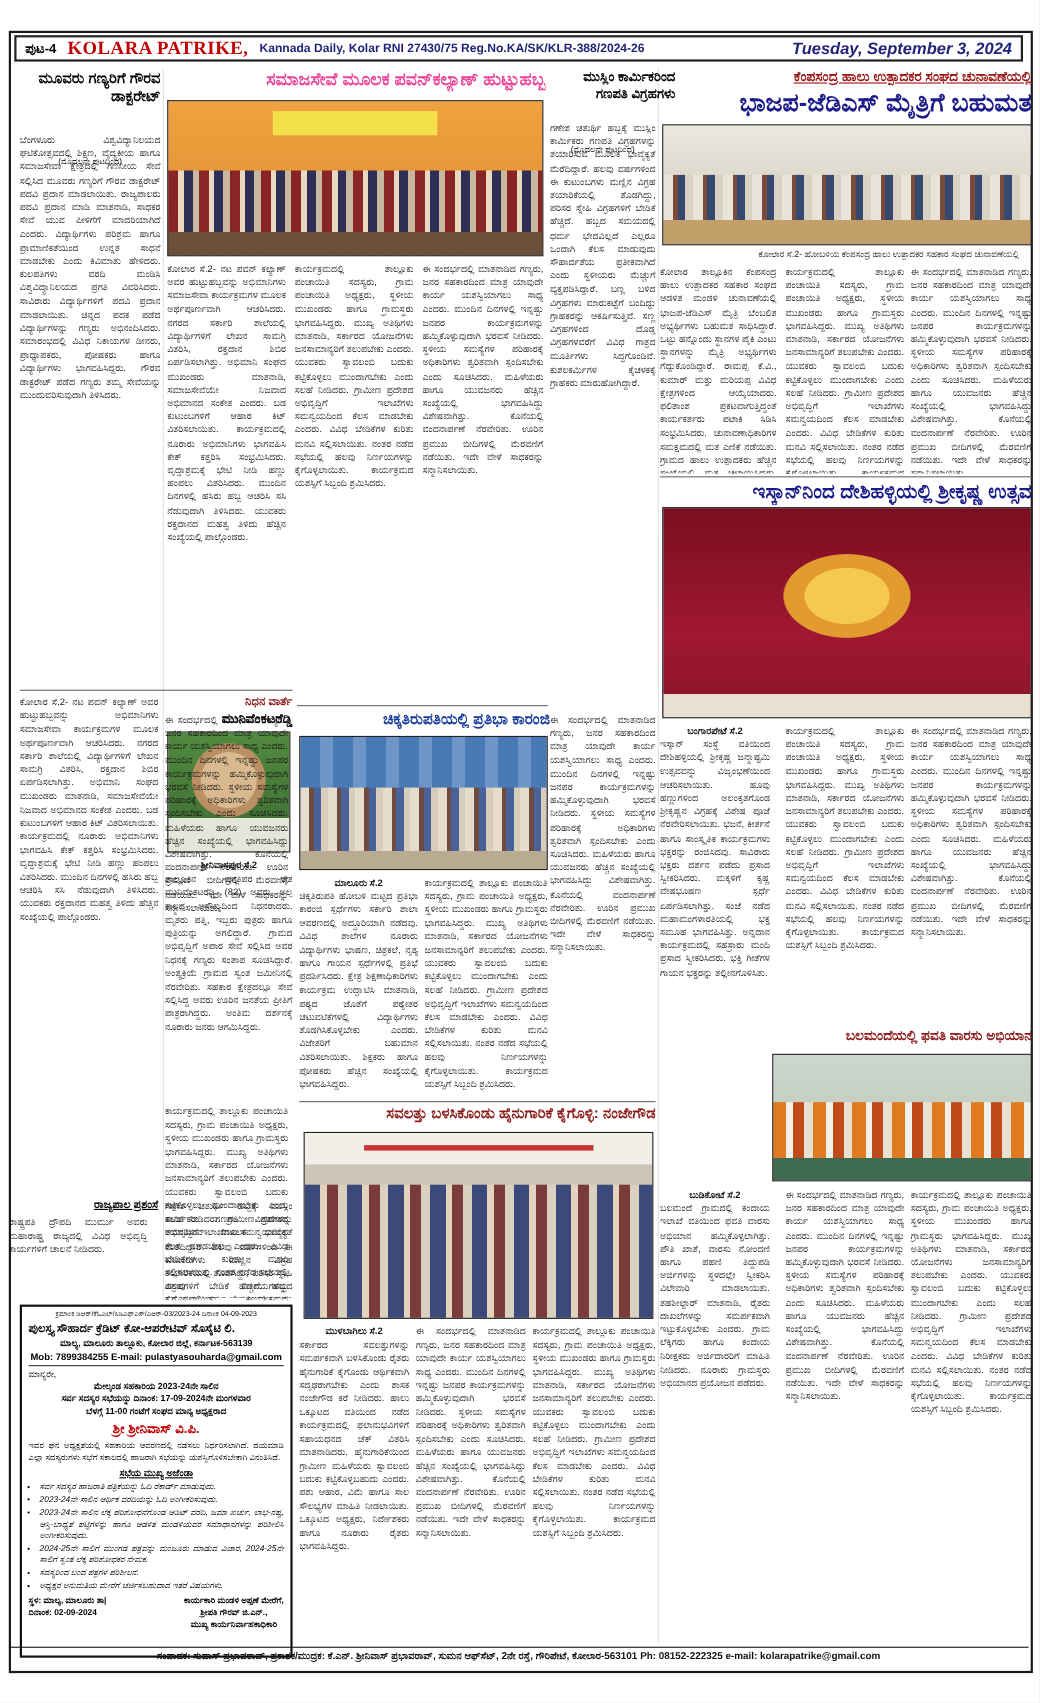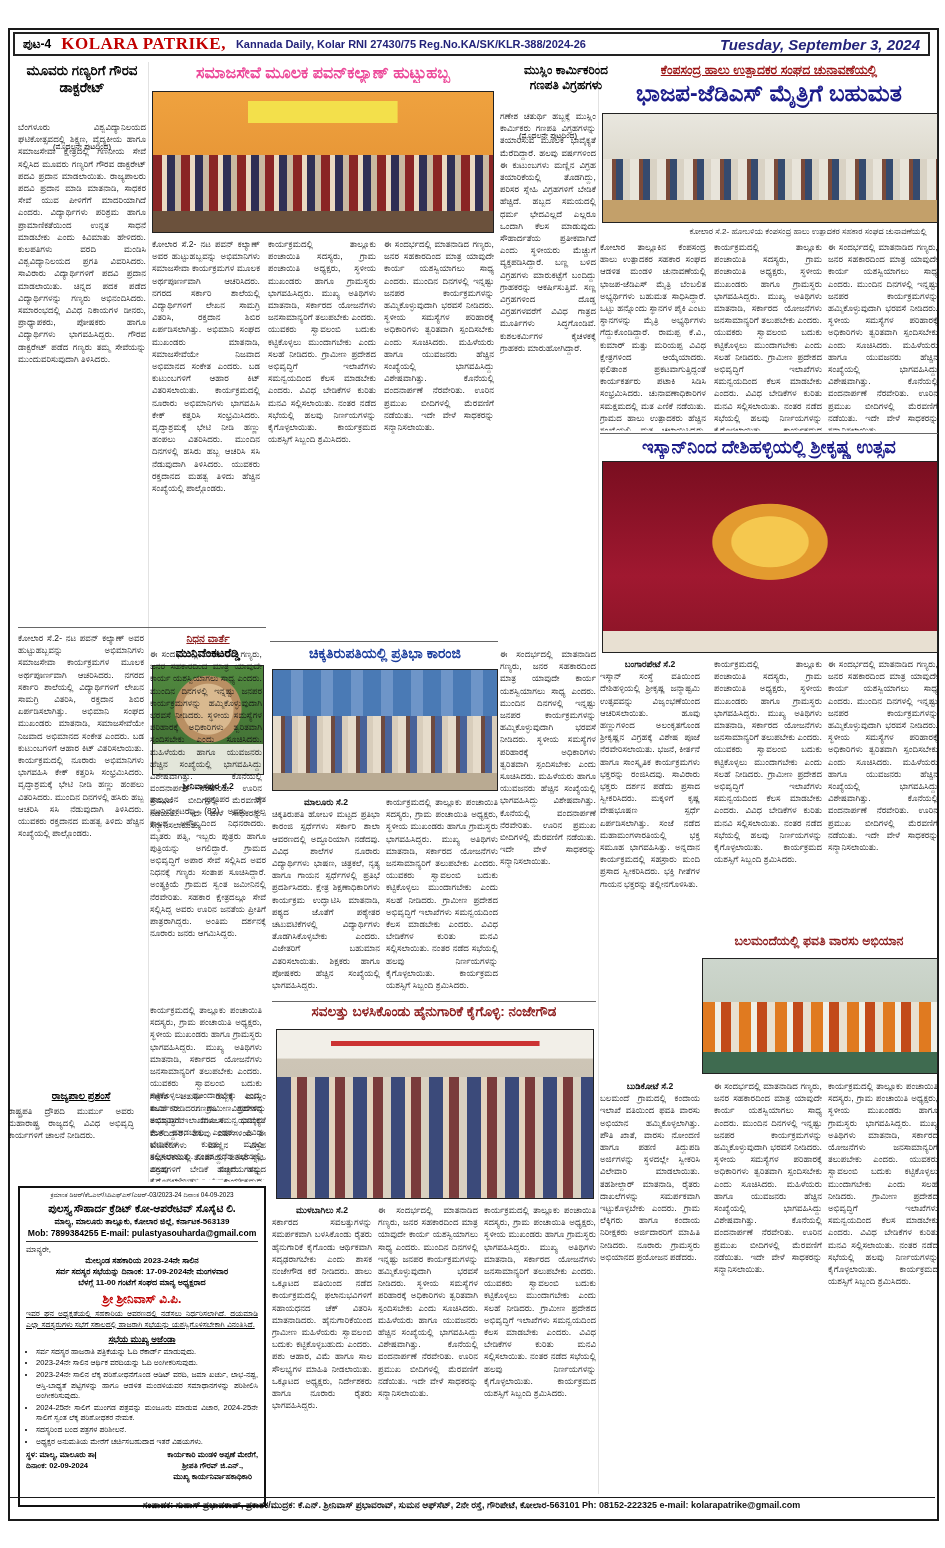--- a/index.html
+++ b/index.html
@@ -5,42 +5,42 @@
   html,body{margin:0;padding:0;background:#e9e9e9;}
   #page{position:relative;width:945px;height:1548px;background:#ffffff;margin:0 auto;
         font-family:"Liberation Sans","DejaVu Sans",sans-serif;color:#000;overflow:hidden;}
   #frame{position:absolute;left:8px;top:28px;width:927px;height:1489px;border:2px solid #1a1a1a;}
   #masthead{position:absolute;left:13px;top:32px;width:917px;height:24px;border:2px solid #222;
             display:flex;align-items:center;padding:0 8px;box-sizing:border-box;gap:10px;background:#fff;}
   .mh-page{font-weight:bold;font-size:12px;}
   .mh-brand{font-family:"Liberation Serif","DejaVu Serif",serif;font-weight:bold;font-size:17px;color:#c00000;letter-spacing:.5px;}
   .mh-info{font-size:11px;font-weight:bold;color:#23237a;}
   .mh-date{margin-left:auto;font-size:15px;font-weight:bold;color:#23237a;font-style:italic;}
-  .hd{position:absolute;font-weight:bold;text-align:center;overflow:hidden;line-height:1.25;}
+  .hd{position:absolute;font-weight:bold;text-align:right;overflow:hidden;line-height:1.25;}
   .col{position:absolute;font-size:8.6px;line-height:1.42;text-align:justify;overflow:hidden;color:#141414;}
   .dl{font-weight:bold;text-align:center;}
   .cont{position:absolute;font-size:7.6px;text-align:center;overflow:hidden;margin-top:34px;}
   .ph{position:absolute;border:1px solid #222;box-sizing:border-box;}
   .cap{position:absolute;font-size:8px;text-align:center;overflow:hidden;color:#222;}
   .sep{position:absolute;height:1px;background:#666;}
   .vline{position:absolute;width:1px;background:#e2e2e2;}
   
   #notice{position:absolute;left:18px;top:1186px;width:248px;height:321px;border:2px solid #111;
           box-sizing:border-box;padding:3px 6px;overflow:hidden;font-size:7.6px;line-height:1.4;}
   #notice .ref{font-size:6.4px;text-align:center;}
-  #notice .soc{font-size:10.5px;font-weight:bold;text-align:center;margin-top:1px;}
+  #notice .soc{font-size:10.5px;font-weight:bold;margin-top:1px;}
   #notice .addr{font-size:8px;font-weight:bold;text-align:center;}
   #notice .mob{font-size:8.6px;font-weight:bold;text-align:center;border-bottom:1px solid #333;padding-bottom:2px;margin-bottom:2px;}
   #notice .dear{font-size:8px;}
   #notice .cline{font-size:8px;font-weight:bold;text-align:center;}
   #notice .pres{font-size:12px;font-weight:bold;color:#c00000;text-align:center;margin:2px 0;}
-  #notice .para{text-align:justify;text-decoration:underline;}
+  #notice .para{text-align:justify;}
   #notice .ag-head{font-weight:bold;text-decoration:underline;text-align:center;font-size:8.6px;margin:2px 0;}
   #notice ul{margin:0;padding-left:10px;}
-  #notice li{margin-bottom:1px;text-align:justify;}
+  #notice li{margin-bottom:1px;text-align:justify;font-style:italic;}
   #notice .sign{display:flex;justify-content:space-between;margin-top:3px;font-size:7.6px;font-weight:bold;}
   #notice .sign .r{text-align:center;}
   #footer-text{position:absolute;left:8px;top:1500px;width:927px;text-align:center;
                font-size:9px;font-weight:bold;color:#111;overflow:hidden;}
 </style>
 </head>
 <body>
 
 <div id="page">
 
@@ -54,21 +54,21 @@
   </div>
 
   <div class="vline" style="left:148px;top:62px;height:1120px;"></div>
   <div class="vline" style="left:598px;top:62px;height:1432px;"></div>
 
   <div class="hd" style="left:18px;top:63px;width:128px;font-size:13.5px;">ಮೂವರು ಗಣ್ಯರಿಗೆ ಗೌರವ ಡಾಕ್ಟರೇಟ್</div>
   <div class="cont" style="left:18px;top:108px;width:128px;">(ಮೊದಲನೇ ಪುಟದಿಂದ)</div>
   <div class="col" style="left:18px;top:121px;width:128px;height:502px;">ಬೆಂಗಳೂರು ವಿಶ್ವವಿದ್ಯಾನಿಲಯದ ಘಟಿಕೋತ್ಸವದಲ್ಲಿ ಶಿಕ್ಷಣ, ವೈದ್ಯಕೀಯ ಹಾಗೂ ಸಮಾಜಸೇವಾ ಕ್ಷೇತ್ರದಲ್ಲಿ ಗಣನೀಯ ಸೇವೆ ಸಲ್ಲಿಸಿದ ಮೂವರು ಗಣ್ಯರಿಗೆ ಗೌರವ ಡಾಕ್ಟರೇಟ್ ಪದವಿ ಪ್ರದಾನ ಮಾಡಲಾಯಿತು. ರಾಜ್ಯಪಾಲರು ಪದವಿ ಪ್ರದಾನ ಮಾಡಿ ಮಾತನಾಡಿ, ಸಾಧಕರ ಸೇವೆ ಯುವ ಪೀಳಿಗೆಗೆ ಮಾದರಿಯಾಗಿದೆ ಎಂದರು. ವಿದ್ಯಾರ್ಥಿಗಳು ಪರಿಶ್ರಮ ಹಾಗೂ ಪ್ರಾಮಾಣಿಕತೆಯಿಂದ ಉನ್ನತ ಸಾಧನೆ ಮಾಡಬೇಕು ಎಂದು ಕಿವಿಮಾತು ಹೇಳಿದರು. ಕುಲಪತಿಗಳು ವರದಿ ಮಂಡಿಸಿ ವಿಶ್ವವಿದ್ಯಾನಿಲಯದ ಪ್ರಗತಿ ವಿವರಿಸಿದರು. ಸಾವಿರಾರು ವಿದ್ಯಾರ್ಥಿಗಳಿಗೆ ಪದವಿ ಪ್ರದಾನ ಮಾಡಲಾಯಿತು. ಚಿನ್ನದ ಪದಕ ಪಡೆದ ವಿದ್ಯಾರ್ಥಿಗಳನ್ನು ಗಣ್ಯರು ಅಭಿನಂದಿಸಿದರು. ಸಮಾರಂಭದಲ್ಲಿ ವಿವಿಧ ನಿಕಾಯಗಳ ಡೀನರು, ಪ್ರಾಧ್ಯಾಪಕರು, ಪೋಷಕರು ಹಾಗೂ ವಿದ್ಯಾರ್ಥಿಗಳು ಭಾಗವಹಿಸಿದ್ದರು. ಗೌರವ ಡಾಕ್ಟರೇಟ್ ಪಡೆದ ಗಣ್ಯರು ತಮ್ಮ ಸೇವೆಯನ್ನು ಮುಂದುವರಿಸುವುದಾಗಿ ತಿಳಿಸಿದರು.</div>
 
   <div class="sep" style="left:18px;top:627px;width:248px;"></div>
-  <div class="hd" style="left:150px;top:632px;width:116px;font-size:10.5px;color:#8b1a1a;text-decoration:underline;">ನಿಧನ ವಾರ್ತೆ</div>
+  <div class="hd" style="left:150px;top:632px;width:116px;font-size:10.5px;color:#8b1a1a;">ನಿಧನ ವಾರ್ತೆ</div>
   <div class="hd" style="left:150px;top:646px;width:116px;font-size:12px;">ಮುನಿವೆಂಕಟರೆಡ್ಡಿ</div>
   <div class="ph" style="left:152px;top:665px;width:112px;height:110px;background:
        radial-gradient(circle at 50% 40%,#d9b98f 0 25px,#b98f63 26px 33px,rgba(0,0,0,0) 34px),
        linear-gradient(0deg,#e3e6da 0 28%,rgba(0,0,0,0) 28%),
        linear-gradient(#518a3f,#3f6b33);"></div>
   <div class="col dl" style="left:150px;top:780px;width:116px;height:12px;">ಶ್ರೀನಿವಾಸಪುರ ಸೆ.2</div>
   <div class="col" style="left:150px;top:793px;width:116px;height:290px;">ತಾಲ್ಲೂಕಿನ ಪ್ರಗತಿಪರ ರೈತ ಮುನಿವೆಂಕಟರೆಡ್ಡಿ (82) ಅವರು ಅಲ್ಪ ಕಾಲದ ಅಸೌಖ್ಯದಿಂದ ನಿಧನರಾದರು. ಮೃತರು ಪತ್ನಿ, ಇಬ್ಬರು ಪುತ್ರರು ಹಾಗೂ ಪುತ್ರಿಯನ್ನು ಅಗಲಿದ್ದಾರೆ. ಗ್ರಾಮದ ಅಭಿವೃದ್ಧಿಗೆ ಅಪಾರ ಸೇವೆ ಸಲ್ಲಿಸಿದ ಅವರ ನಿಧನಕ್ಕೆ ಗಣ್ಯರು ಸಂತಾಪ ಸೂಚಿಸಿದ್ದಾರೆ. ಅಂತ್ಯಕ್ರಿಯೆ ಗ್ರಾಮದ ಸ್ವಂತ ಜಮೀನಿನಲ್ಲಿ ನೆರವೇರಿತು. ಸಹಕಾರ ಕ್ಷೇತ್ರದಲ್ಲೂ ಸೇವೆ ಸಲ್ಲಿಸಿದ್ದ ಅವರು ಊರಿನ ಜನತೆಯ ಪ್ರೀತಿಗೆ ಪಾತ್ರರಾಗಿದ್ದರು. ಅಂತಿಮ ದರ್ಶನಕ್ಕೆ ನೂರಾರು ಜನರು ಆಗಮಿಸಿದ್ದರು.</div>
   <div class="col" style="left:18px;top:632px;width:126px;height:452px;">ಕೋಲಾರ ಸೆ.2- ನಟ ಪವನ್ ಕಲ್ಯಾಣ್ ಅವರ ಹುಟ್ಟುಹಬ್ಬವನ್ನು ಅಭಿಮಾನಿಗಳು ಸಮಾಜಸೇವಾ ಕಾರ್ಯಕ್ರಮಗಳ ಮೂಲಕ ಅರ್ಥಪೂರ್ಣವಾಗಿ ಆಚರಿಸಿದರು. ನಗರದ ಸರ್ಕಾರಿ ಶಾಲೆಯಲ್ಲಿ ವಿದ್ಯಾರ್ಥಿಗಳಿಗೆ ಲೇಖನ ಸಾಮಗ್ರಿ ವಿತರಿಸಿ, ರಕ್ತದಾನ ಶಿಬಿರ ಏರ್ಪಡಿಸಲಾಗಿತ್ತು. ಅಭಿಮಾನಿ ಸಂಘದ ಮುಖಂಡರು ಮಾತನಾಡಿ, ಸಮಾಜಸೇವೆಯೇ ನಿಜವಾದ ಅಭಿಮಾನದ ಸಂಕೇತ ಎಂದರು. ಬಡ ಕುಟುಂಬಗಳಿಗೆ ಆಹಾರ ಕಿಟ್ ವಿತರಿಸಲಾಯಿತು. ಕಾರ್ಯಕ್ರಮದಲ್ಲಿ ನೂರಾರು ಅಭಿಮಾನಿಗಳು ಭಾಗವಹಿಸಿ ಕೇಕ್ ಕತ್ತರಿಸಿ ಸಂಭ್ರಮಿಸಿದರು. ವೃದ್ಧಾಶ್ರಮಕ್ಕೆ ಭೇಟಿ ನೀಡಿ ಹಣ್ಣು ಹಂಪಲು ವಿತರಿಸಿದರು. ಮುಂದಿನ ದಿನಗಳಲ್ಲಿ ಹಸಿರು ಹಬ್ಬ ಆಚರಿಸಿ ಸಸಿ ನೆಡುವುದಾಗಿ ತಿಳಿಸಿದರು. ಯುವಕರು ರಕ್ತದಾನದ ಮಹತ್ವ ತಿಳಿದು ಹೆಚ್ಚಿನ ಸಂಖ್ಯೆಯಲ್ಲಿ ಪಾಲ್ಗೊಂಡರು.</div>
 
   <div class="hd" style="left:18px;top:1090px;width:126px;font-size:10px;text-decoration:underline;">ರಾಜ್ಯಪಾಲ ಪ್ರಶಂಸೆ</div>

